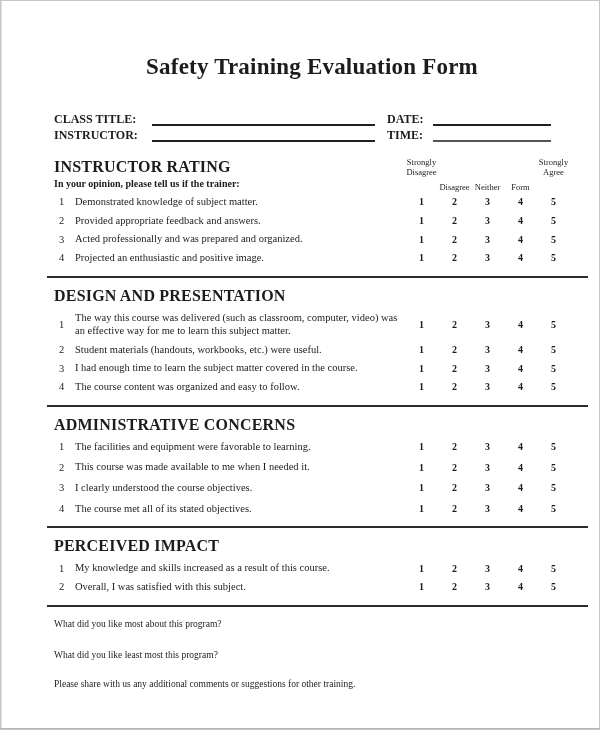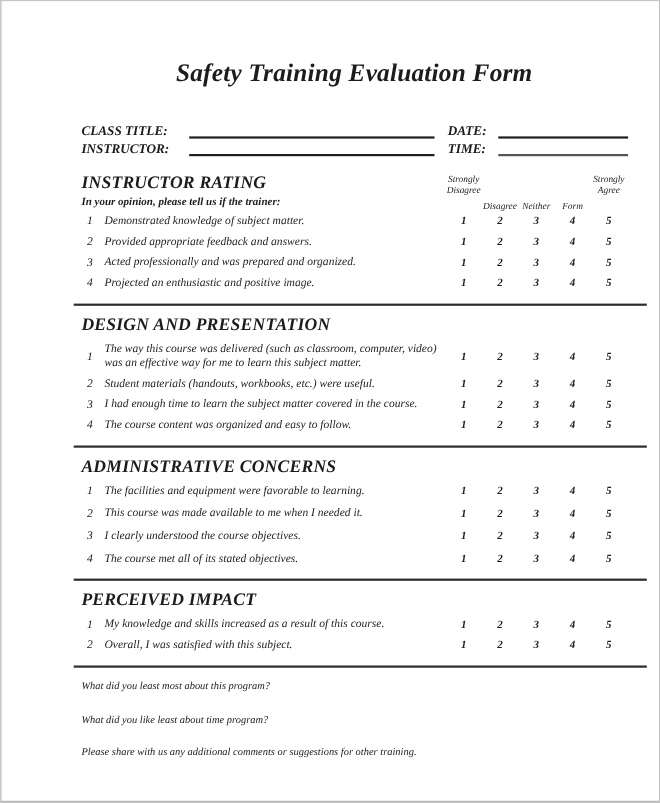--- a/index.html
+++ b/index.html
@@ -4,21 +4,21 @@
 <style>
   * { margin:0; padding:0; box-sizing:border-box; }
   html,body { background:#ffffff; }
   .page {
     width:600px; height:730px; background:#fff;
     border:1px solid #c6c6c6;
     box-shadow: inset 0 -1px 0 #b5b5b5, inset 1px 0 0 #e2e2e2;
     font-family:"Liberation Serif","DejaVu Serif",serif;
     color:#1c1c1c; overflow:hidden; position:relative;
   }
-  .content { padding:0 29px 0 73px;font-style:italic; }
+  .content { padding:0 29px 0 53px; }
 
   .title { text-align:center; font-size:23px; font-weight:bold; margin-top:53px; letter-spacing:.2px; }
 
   .fields {
     margin-top:30px;
     display:grid;
     grid-template-columns:98px 223px 12px 46px 118px;
     grid-auto-rows:16px;
     font-size:12px; font-weight:bold; align-items:end;
   }
@@ -251,19 +251,19 @@
               <span class="rating-cell">3</span>
               <span class="rating-cell">4</span>
               <span class="rating-cell">5</span>
             </span>
           </div>
         </div>
         <div class="divider"></div>
       </div>
 
     <div class="open-questions">
-      <p>What did you least most about this program?</p>
-      <p>What did you like least about time program?</p>
+      <p>What did you like most about this program?</p>
+      <p>What did you like least most this program?</p>
       <p>Please share with us any additional comments or suggestions for other training.</p>
     </div>
 
   </div>
 </div>
 
 </body></html>

